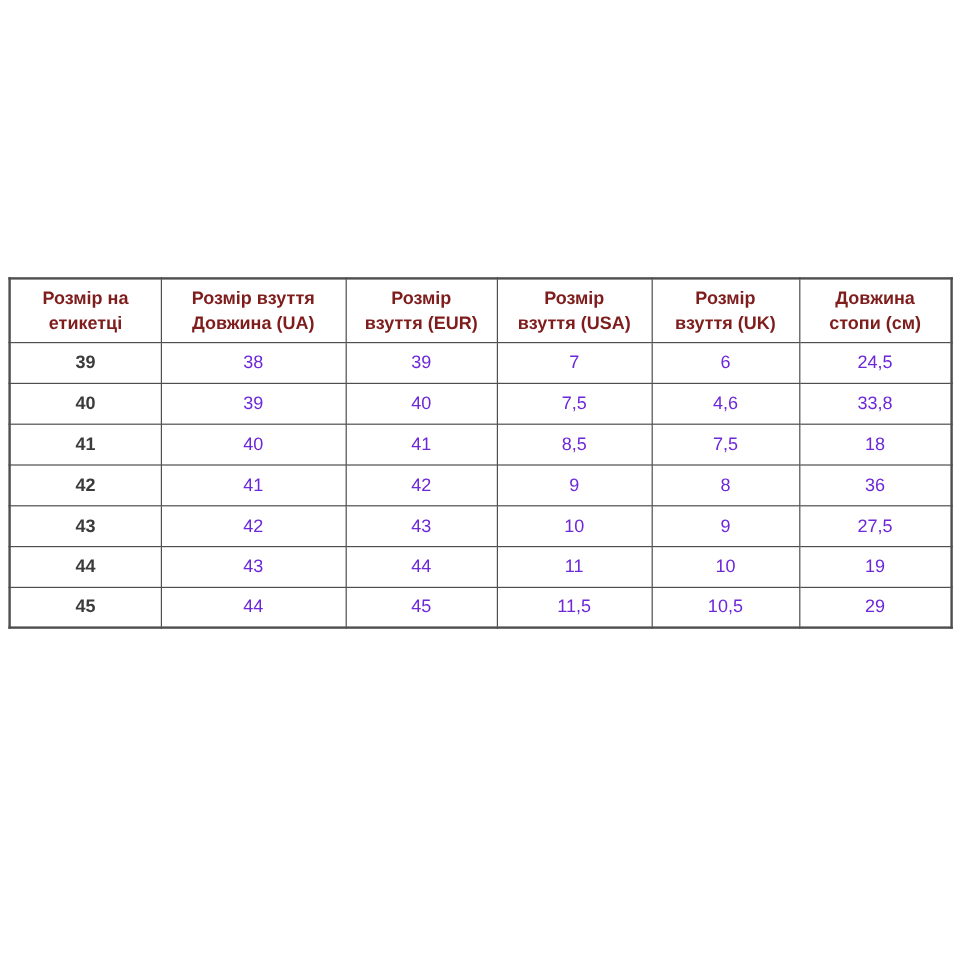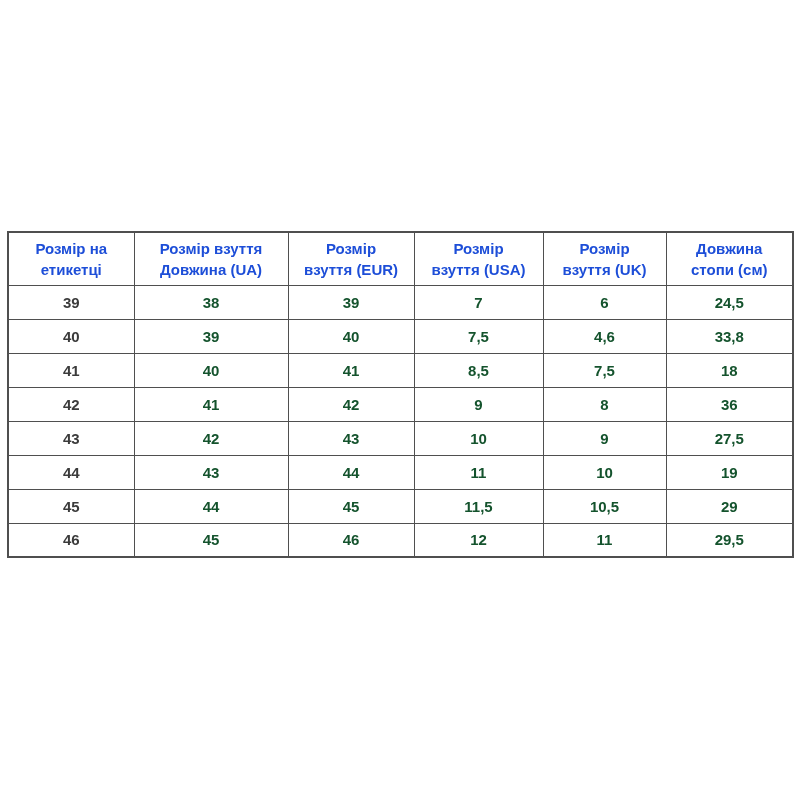--- a/index.html
+++ b/index.html
@@ -29,27 +29,27 @@
   table.size-table td {
     border: 1px solid #4f4f4f;
     text-align: center;
     vertical-align: middle;
     background: #ffffff;
     font-size: 15px;
   }
   table.size-table thead th {
     height: 53px;
     font-weight: bold;
-    color: #1d4ed8;
+    color: #7f1d1d;
     line-height: 21px;
   }
   table.size-table tbody td {
     height: 34px;
-    color: #14532d;
-    font-weight: bold;
+    color: #6d28d9;
+    font-weight: normal;
   }
   table.size-table tbody td.label-col {
     font-weight: bold;
     color: #3b3b3b;
   }
   .hline { display: block; }
 </style>
 </head>
 <body>
 
@@ -141,23 +141,15 @@
         <td>19</td>
       </tr>
       <tr>
         <td class="label-col">45</td>
         <td>44</td>
         <td>45</td>
         <td>11,5</td>
         <td>10,5</td>
         <td>29</td>
       </tr>
-      <tr>
-        <td class="label-col">46</td>
-        <td>45</td>
-        <td>46</td>
-        <td>12</td>
-        <td>11</td>
-        <td>29,5</td>
-      </tr>
     </tbody>
   </table>
 </div>
 
 </body></html>

